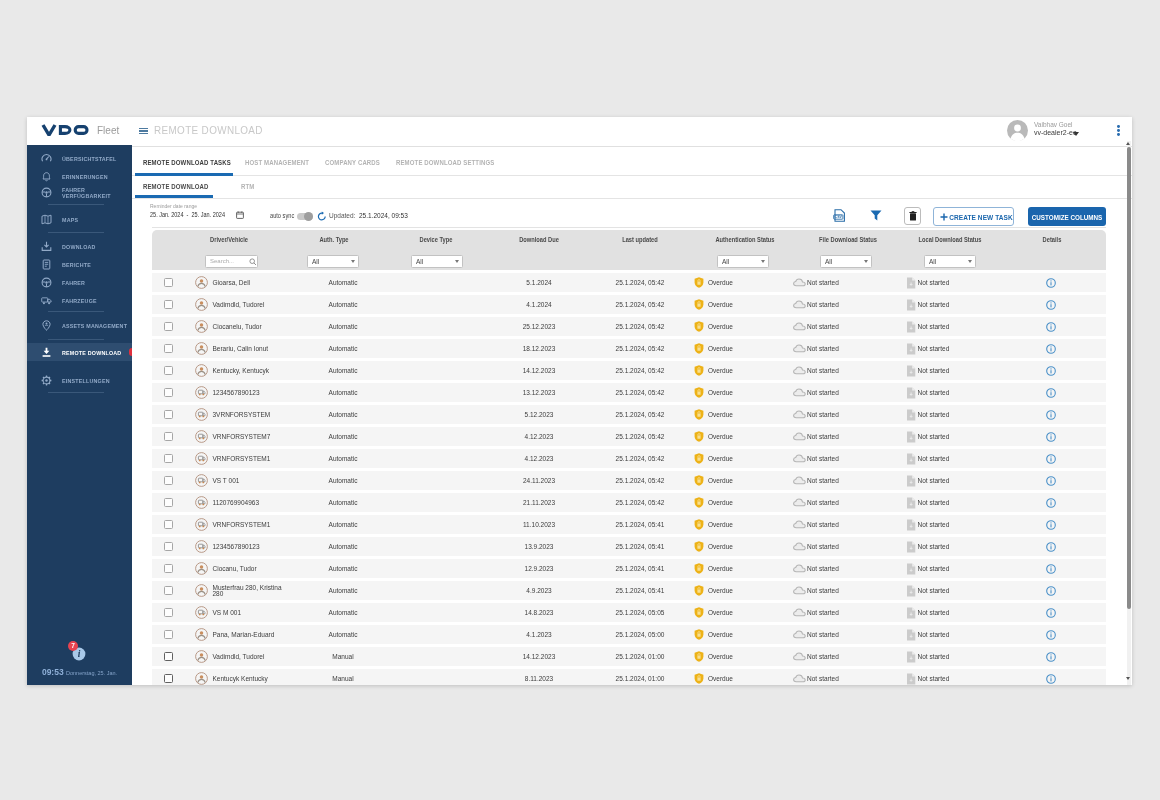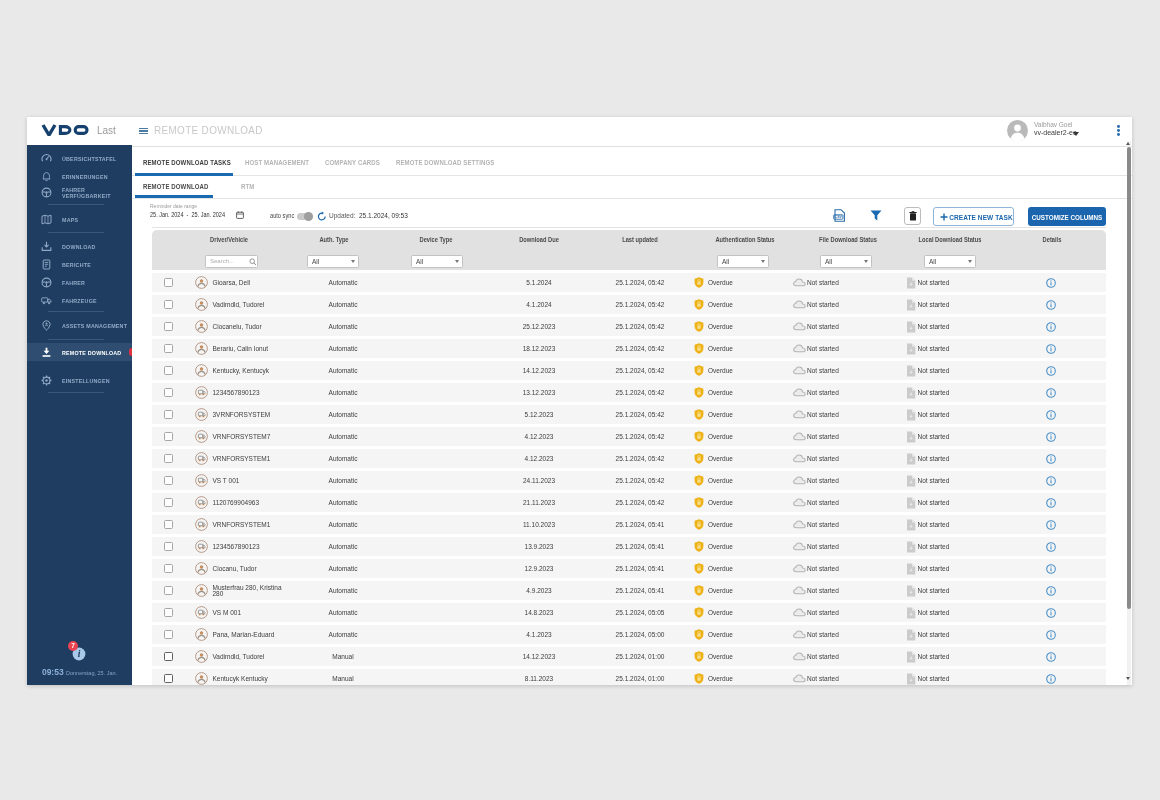--- a/index.html
+++ b/index.html
@@ -31,21 +31,21 @@
 .inf{left:894px;top:4.5px;}
 #win span.st{position:static;}
 </style></head><body>
 <div id="win">
 
 <svg style="left:14px;top:7px;" width="48" height="12" viewBox="0 0 48 12">
 <path d="M2 1 L8 11 L14 1" fill="none" stroke="#16416f" stroke-width="3.4"></path>
 <path d="M19.4 2.6 H24 C27.2 2.6 28.9 4.5 28.9 6 C28.9 7.5 27.2 9.4 24 9.4 H19.4 Z" fill="none" stroke="#16416f" stroke-width="3.1"></path>
 <rect x="34.2" y="2.6" width="11.8" height="6.8" rx="3.4" fill="none" stroke="#16416f" stroke-width="3.1"></rect>
 </svg>
-<div style="left:70px;top:8px;font-size:10px;color:#9b9b9b;">Last</div>
+<div style="left:70px;top:8px;font-size:10px;color:#9b9b9b;">Fleet</div>
 <div style="left:112px;top:10.5px;width:9px;height:7px;">
       <div class="hb" style="top:0;"></div>
       <div class="hb" style="top:2.6px;"></div>
       <div class="hb" style="top:5.2px;"></div>
     </div>
 <div style="left:127px;top:7px;font-size:11px;color:#c8c8c8;letter-spacing:0.4px;transform:scaleX(0.9);transform-origin:left center;">REMOTE DOWNLOAD</div>
 <svg style="left:980px;top:3px;" width="21" height="21" viewBox="0 0 21 21">
       <circle cx="10.5" cy="10.5" r="10.5" fill="#b9b9b9"></circle>
       <circle cx="10.5" cy="8" r="3.4" fill="#fff"></circle>
       <path d="M3.6 18.6 C4.6 14.6 7.2 12.7 10.5 12.7 C13.8 12.7 16.4 14.6 17.4 18.6 A 10.5 10.5 0 0 1 3.6 18.6 Z" fill="#fff"></path>

